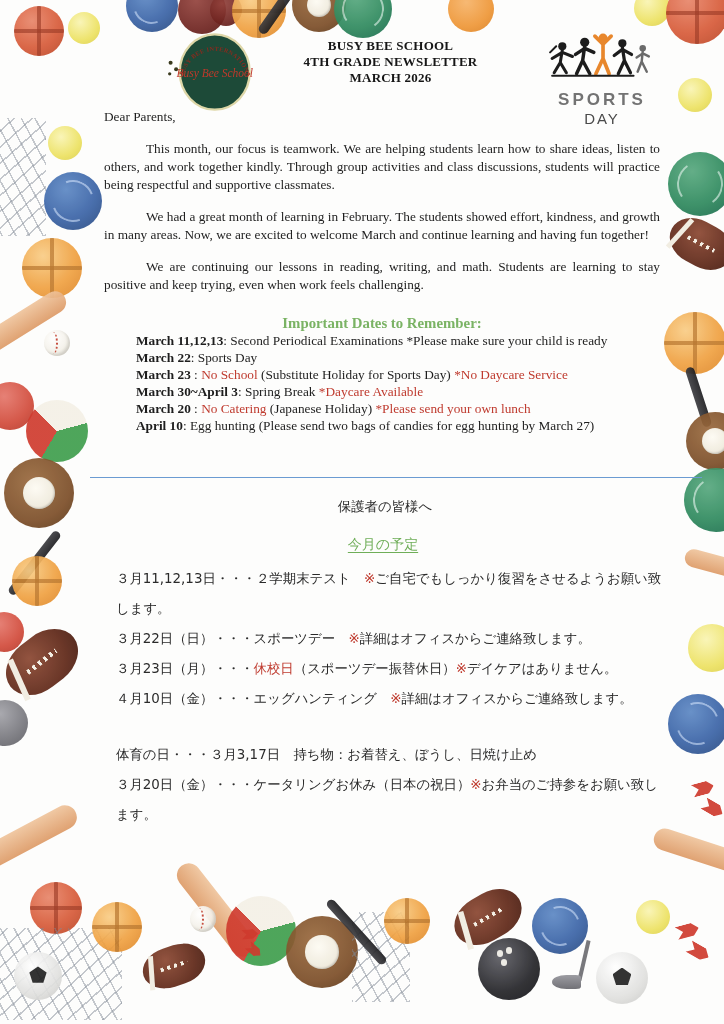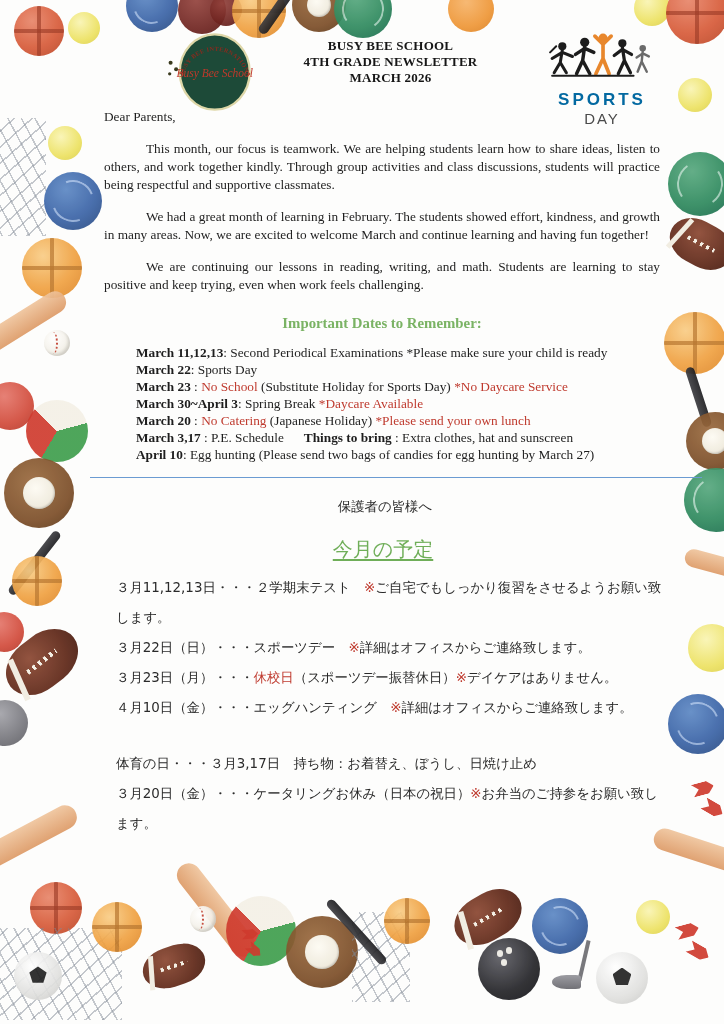--- a/index.html
+++ b/index.html
@@ -59,41 +59,41 @@
   .d-golf::before{content:"";position:absolute;left:68%;top:0;width:8%;height:82%;background:#6d6d72;transform:rotate(13deg);}
   .d-golf::after{content:"";position:absolute;left:8%;bottom:2%;width:58%;height:28%;
     background:linear-gradient(#95959b,#66666c);border-radius:50% 18% 18% 50%;}
 
   
   .bee-logo{position:absolute;left:158px;top:26px;width:108px;height:92px;}
   .title-block{position:absolute;left:298px;top:38px;width:185px;text-align:center;
     font-weight:bold;font-size:13px;line-height:16px;letter-spacing:.2px;color:#161616;}
   .sports-logo{position:absolute;left:543px;top:30px;width:118px;text-align:center;}
   .sports-word{font-family:"Liberation Sans",sans-serif;font-weight:bold;font-size:17px;letter-spacing:3px;
-    color:#0369a1;line-height:18px;}
+    color:#737373;line-height:18px;}
   .day-word{font-family:"Liberation Sans",sans-serif;font-size:15px;letter-spacing:2px;color:#4a4a4a;line-height:20px;}
 
   
   .english{position:absolute;left:104px;top:108px;width:556px;font-size:13.3px;line-height:18px;}
   .salutation{margin:0 0 2px 0;}
   .para{margin:14px 0 0 0;text-align:justify;text-indent:42px;}
-  .dates-heading{margin:20px 0 12px 0;text-align:center;font-weight:bold;font-size:14.8px;color:#7ab364;}
+  .dates-heading{margin:20px 0 0 0;text-align:center;font-weight:bold;font-size:14.8px;color:#7ab364;}
   .dates-list{margin-left:32px;}
   .runs-line{white-space:pre-wrap;line-height:17px;}
   .runs-line .b{font-weight:bold;}
   .runs-line .red{color:#bf3a2e;}
 
   .divider{position:absolute;left:90px;top:477px;width:612px;height:1px;background:#6b9bd2;}
 
   
   .japanese{position:absolute;left:100px;top:490px;width:566px;
     font-family:"DejaVu Sans","Liberation Sans",sans-serif;font-size:13.4px;color:#2a2a2a;}
   .jp-greeting{margin:8px 0 0 4px;text-align:center;}
   .jp-para{margin:16px 0 0 0;line-height:27px;text-align:justify;}
-  .jp-heading{margin:20px 0 10px 0;text-align:center;font-size:20px;color:#6fae58;
+  .jp-heading{margin:20px 0 10px 0;text-align:center;font-size:14px;color:#6fae58;
     text-decoration:underline;text-underline-offset:3px;}
   .jp-list{margin-left:16px;}
   .jp-list .runs-line{line-height:30px;}
   .jp-extra{margin:26px 0 0 16px;}
   .jp-extra .runs-line{line-height:30px;}
 </style>
 </head>
 <body>
 
 <div class="page">
@@ -207,21 +207,20 @@
       <p class="para">This month, our focus is teamwork. We are helping students learn how to share ideas, listen to others, and work together kindly. Through group activities and class discussions, students will practice being respectful and supportive classmates.</p>
       <p class="para">We had a great month of learning in February. The students showed effort, kindness, and growth in many areas. Now, we are excited to welcome March and continue learning and having fun together!</p>
       <p class="para">We are continuing our lessons in reading, writing, and math. Students are learning to stay positive and keep trying, even when work feels challenging.</p>
       <div class="dates-heading">Important Dates to Remember:</div>
       <div class="dates-list">
         <div class="runs-line"><span class="b">March 11,12,13</span><span>: Second Periodical Examinations *Please make sure your child is ready</span></div>
         <div class="runs-line"><span class="b">March 22</span><span>: Sports Day</span></div>
         <div class="runs-line"><span class="b">March 23</span><span> : </span><span class="red">No School</span><span> (Substitute Holiday for Sports Day) </span><span class="red">*No Daycare Service</span></div>
         <div class="runs-line"><span class="b">March 30~April 3</span><span>: Spring Break </span><span class="red">*Daycare Available</span></div>
         <div class="runs-line"><span class="b">March 20</span><span> : </span><span class="red">No Catering</span><span> (Japanese Holiday) </span><span class="red">*Please send your own lunch</span></div>
-        <div class="runs-line"><span class="b">March 3,17</span><span> : P.E. Schedule  </span><span class="b">Things to bring</span><span> : Extra clothes, hat and sunscreen</span></div>
         <div class="runs-line"><span class="b">April 10</span><span>: Egg hunting (Please send two bags of candies for egg hunting by March 27)</span></div>
       </div>
     </div>
 
     <div class="divider"></div>
 
     <div class="japanese">
       <div class="jp-greeting">保護者の皆様へ</div>
       <div class="jp-heading">今月の予定</div>
       <div class="jp-list">

